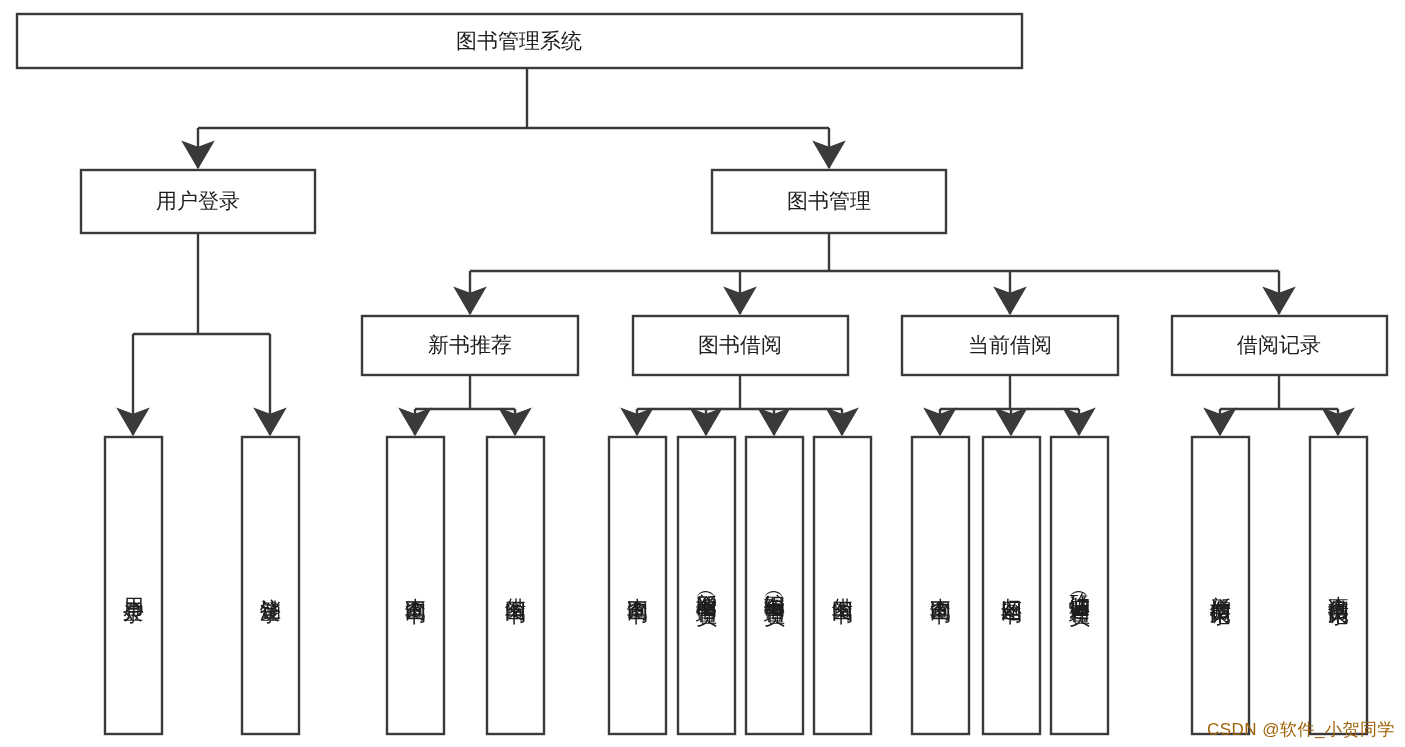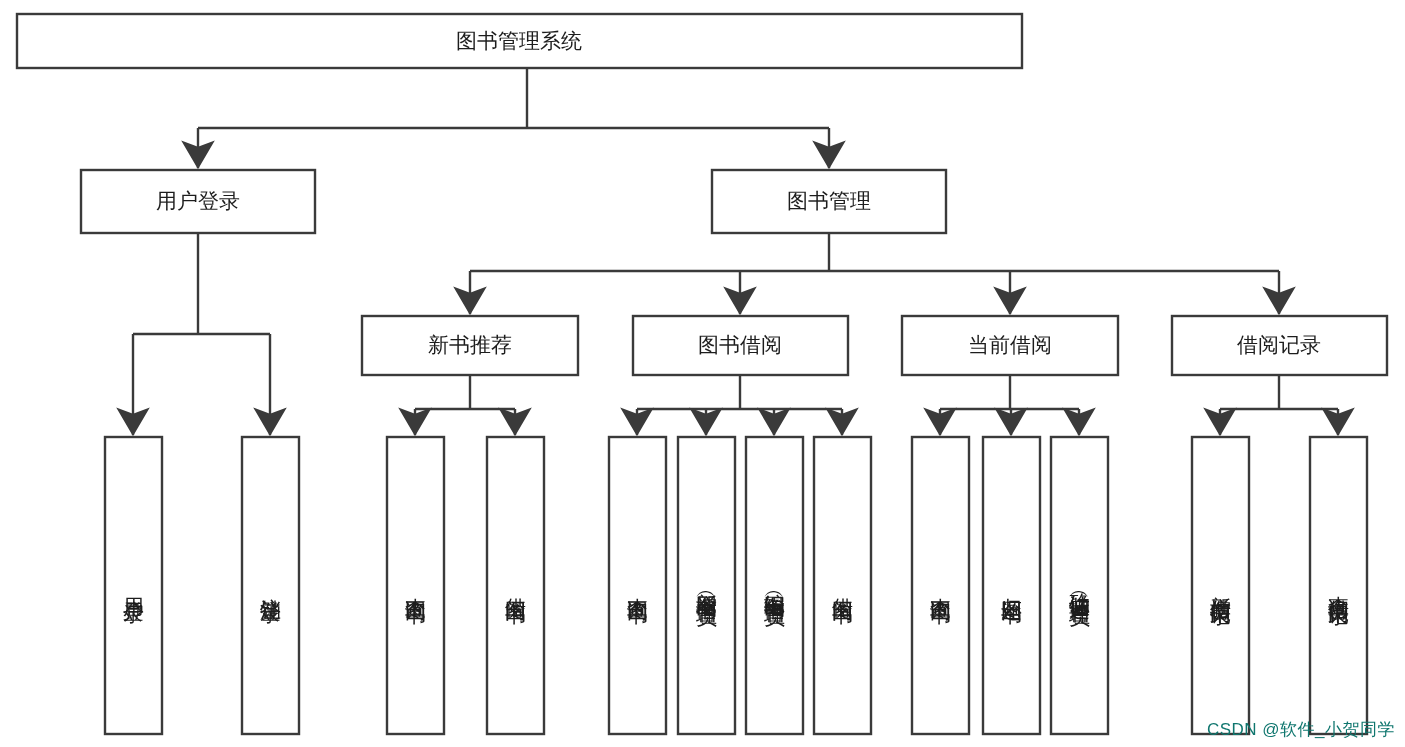--- a/index.html
+++ b/index.html
@@ -56,21 +56,21 @@
     letter-spacing: 2px;
     dominant-baseline: central;
     text-anchor: middle;
   }
   .watermark {
     position: absolute;
     right: 10px;
     bottom: 6px;
     font-family: "Liberation Sans", "DejaVu Sans", sans-serif;
     font-size: 17px;
-    color: #0f766e;
+    color: #a16207;
     letter-spacing: 0.5px;
     user-select: none;
     white-space: nowrap;
   }
 </style>
 </head>
 <body>
 
 <div id="stage">
 

